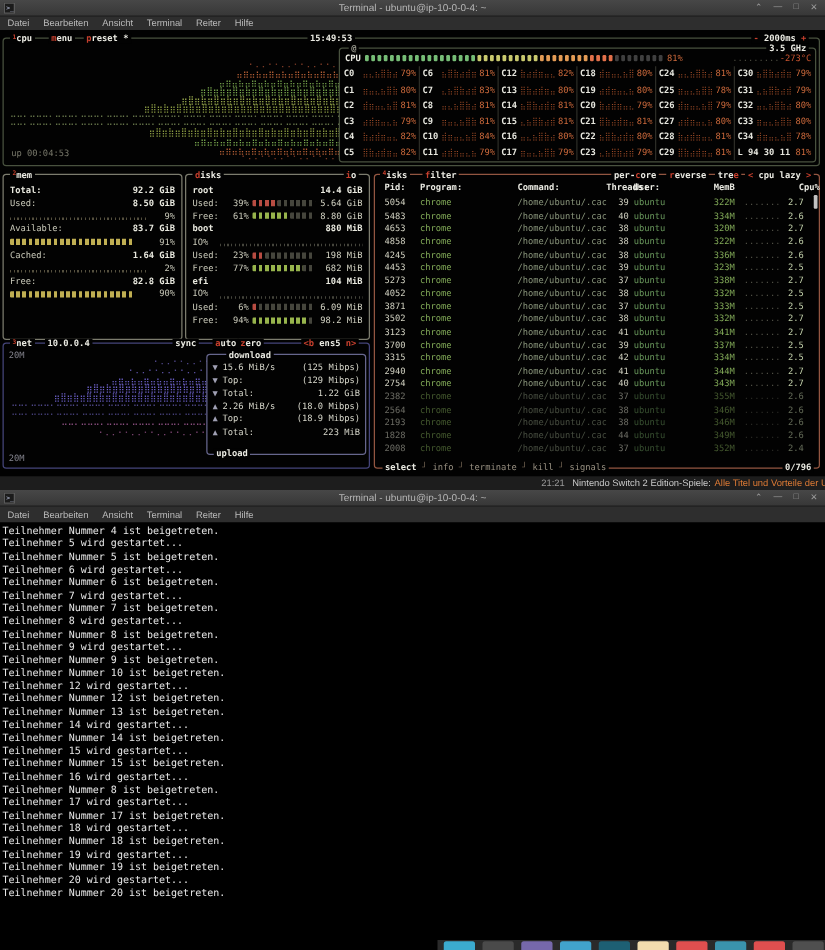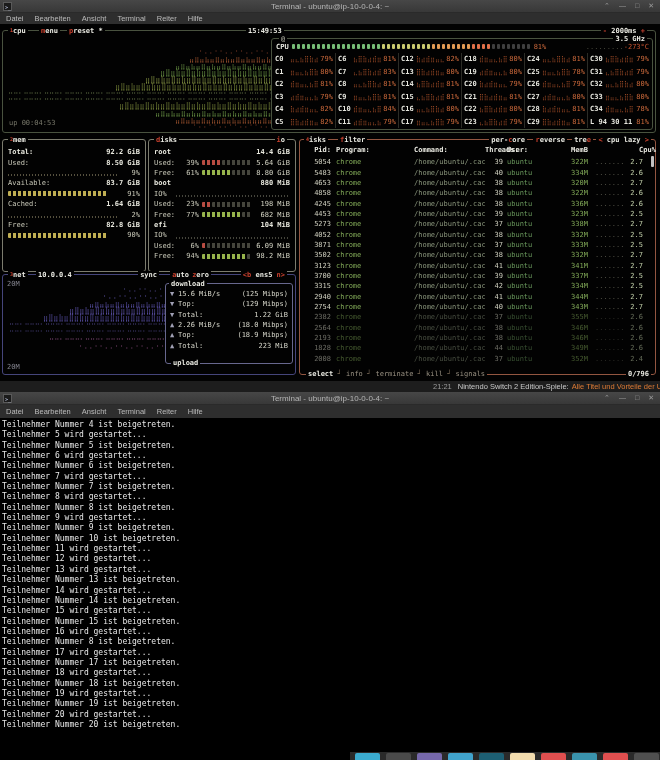--- a/index.html
+++ b/index.html
@@ -61,21 +61,21 @@
 .nrow{height:10.3px;display:flex;align-items:center;white-space:nowrap;}
 .nrow .ar{color:#a0a0b4;width:8px;}
 .nrow .nl{color:#d8d8cc;}
 .nrow .nv{margin-left:auto;color:#d8d8cc;}
 .scale{position:absolute;color:#84848e;}
 #proc-box{left:299px;top:115px;width:357px;height:236px;border-color:#935641;}
 #proc-head{position:absolute;left:1px;right:3px;top:6px;display:grid;grid-template-columns:30px 78px 76px 18px 66px 24px 30px 1fr;font-weight:bold;color:#eaeae2;white-space:nowrap;}
 #proc-rows{position:absolute;left:1px;right:3px;top:17px;}
 .prow{height:10.35px;display:grid;grid-template-columns:30px 78px 76px 18px 66px 24px 30px 1fr;align-items:center;white-space:nowrap;cursor:default;}
 .prow.dimrow{opacity:.5;}
-.c-pid{text-align:right;color:#d0d0c0;}
+.c-pid{text-align:center;color:#d0d0c0;}
 .c-prog{padding-left:5px;color:#82aa58;}
 .c-cmd{padding-left:5px;color:#8a967c;overflow:hidden;}
 .c-thr{text-align:right;color:#d0d0c0;}
 .c-user{padding-left:4px;color:#69985c;}
 .c-mem{color:#82aa58;padding-left:2px;}
 .c-dots{color:#55554a;padding-left:2px;overflow:hidden;}
 .c-cpu{text-align:right;padding-right:9px;color:#c2d0aa;}
 .hd-thr{text-align:right;}
 .hd-cpu{text-align:right;padding-right:9px;margin-left:16px;}
 #proc-scroll{position:absolute;right:1px;top:16px;width:3px;height:11px;background:#c2c2c2;border-radius:1px;}
@@ -524,21 +524,21 @@
             <div class="grow" style="left: 100px; top: 19px; color: rgb(90, 80, 160);">⠂⠄⠄⠂⠂⠄⠄⠂⠂⠄⠄⠂⠂⠄</div>
             <div class="grow" style="left: 86px; top: 26px; color: rgb(103, 92, 192);">⣤⣶⣤⣦⣤⣶⣤⣦⣤⣶⣤⣦⣤⣶⣤⣦⣤</div>
             <div class="grow" style="left: 66px; top: 33px; color: rgb(111, 99, 204);">⣶⣿⣶⣷⣶⣿⣶⣷⣶⣿⣶⣷⣶⣿⣶⣷⣶⣿⣶⣷⣶⣿</div>
             <div class="grow" style="left: 40px; top: 40px; color: rgb(103, 92, 192);">⣶⣿⣶⣷⣶⣿⣶⣷⣶⣿⣶⣷⣶⣿⣶⣷⣶⣿⣶⣷⣶⣿⣶⣷⣶⣿⣶⣷</div>
             <div class="grow" style="left: 6px; top: 47px; color: rgb(79, 71, 136);">⠒⠒⠂⠒⠒⠒⠂⠒⠒⠒⠂⠒⠒⠒⠂⠒⠒⠒⠂⠒⠒⠒⠂⠒⠒⠒⠂⠒⠒⠒⠂⠒⠒⠒⠂⠒</div>
             <div class="grow" style="left: 6px; top: 54px; color: rgb(69, 63, 120);">⠒⠒⠂⠒⠒⠒⠂⠒⠒⠒⠂⠒⠒⠒⠂⠒⠒⠒⠂⠒⠒⠒⠂⠒⠒⠒⠂⠒⠒⠒⠂⠒⠒⠒⠂⠒</div>
             <div class="grow" style="left: 46px; top: 62px; color: rgb(140, 79, 128);">⠒⠒⠂⠒⠒⠒⠂⠒⠒⠒⠂⠒⠒⠒⠂⠒⠒⠒⠂⠒⠒⠒⠂⠒⠒⠒⠂</div>
             <div class="grow" style="left: 76px; top: 69px; color: rgb(122, 68, 112);">⠂⠄⠄⠂⠂⠄⠄⠂⠂⠄⠄⠂⠂⠄⠄⠂⠂⠄⠄⠂</div>
           </div>
         <div id="dl-panel">
-          <span class="tt" style="left:3px">download</span>
+          <span class="tt" style="left:15px">download</span>
           <span class="tb" style="left:5px">upload</span>
           <div id="net-stats">
               <div class="nrow">
                 <span class="ar">▼</span>
                 <span class="nl">15.6 MiB/s</span>
                 <span class="nv">(125 Mibps)</span>
               </div>
               <div class="nrow">
                 <span class="ar">▼</span>
                 <span class="nl">Top:</span>
@@ -825,23 +825,22 @@
         <div class="tline">Teilnehmer Nummer 5 ist beigetreten.</div>
         <div class="tline">Teilnehmer 6 wird gestartet...</div>
         <div class="tline">Teilnehmer Nummer 6 ist beigetreten.</div>
         <div class="tline">Teilnehmer 7 wird gestartet...</div>
         <div class="tline">Teilnehmer Nummer 7 ist beigetreten.</div>
         <div class="tline">Teilnehmer 8 wird gestartet...</div>
         <div class="tline">Teilnehmer Nummer 8 ist beigetreten.</div>
         <div class="tline">Teilnehmer 9 wird gestartet...</div>
         <div class="tline">Teilnehmer Nummer 9 ist beigetreten.</div>
         <div class="tline">Teilnehmer Nummer 10 ist beigetreten.</div>
-        <div class="tline">Teilnehmer 11 wird gestartet...</div>
         <div class="tline">Teilnehmer 12 wird gestartet...</div>
-        <div class="tline">Teilnehmer 13 wird gestartet...</div>
+        <div class="tline">Teilnehmer Nummer 12 ist beigetreten.</div>
         <div class="tline">Teilnehmer Nummer 13 ist beigetreten.</div>
         <div class="tline">Teilnehmer 14 wird gestartet...</div>
         <div class="tline">Teilnehmer Nummer 14 ist beigetreten.</div>
         <div class="tline">Teilnehmer 15 wird gestartet...</div>
         <div class="tline">Teilnehmer Nummer 15 ist beigetreten.</div>
         <div class="tline">Teilnehmer 16 wird gestartet...</div>
         <div class="tline">Teilnehmer Nummer 8 ist beigetreten.</div>
         <div class="tline">Teilnehmer 17 wird gestartet...</div>
         <div class="tline">Teilnehmer Nummer 17 ist beigetreten.</div>
         <div class="tline">Teilnehmer 18 wird gestartet...</div>

